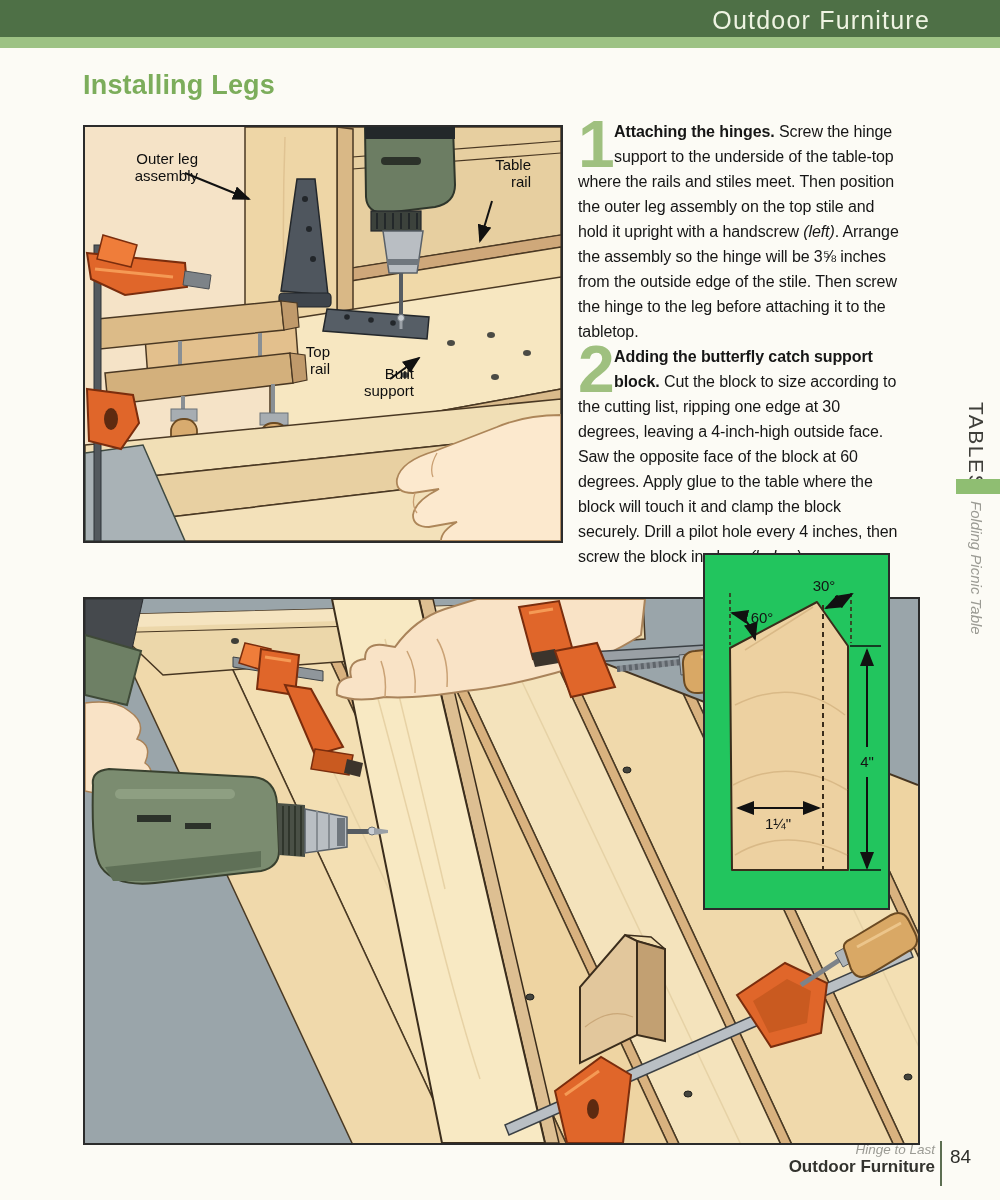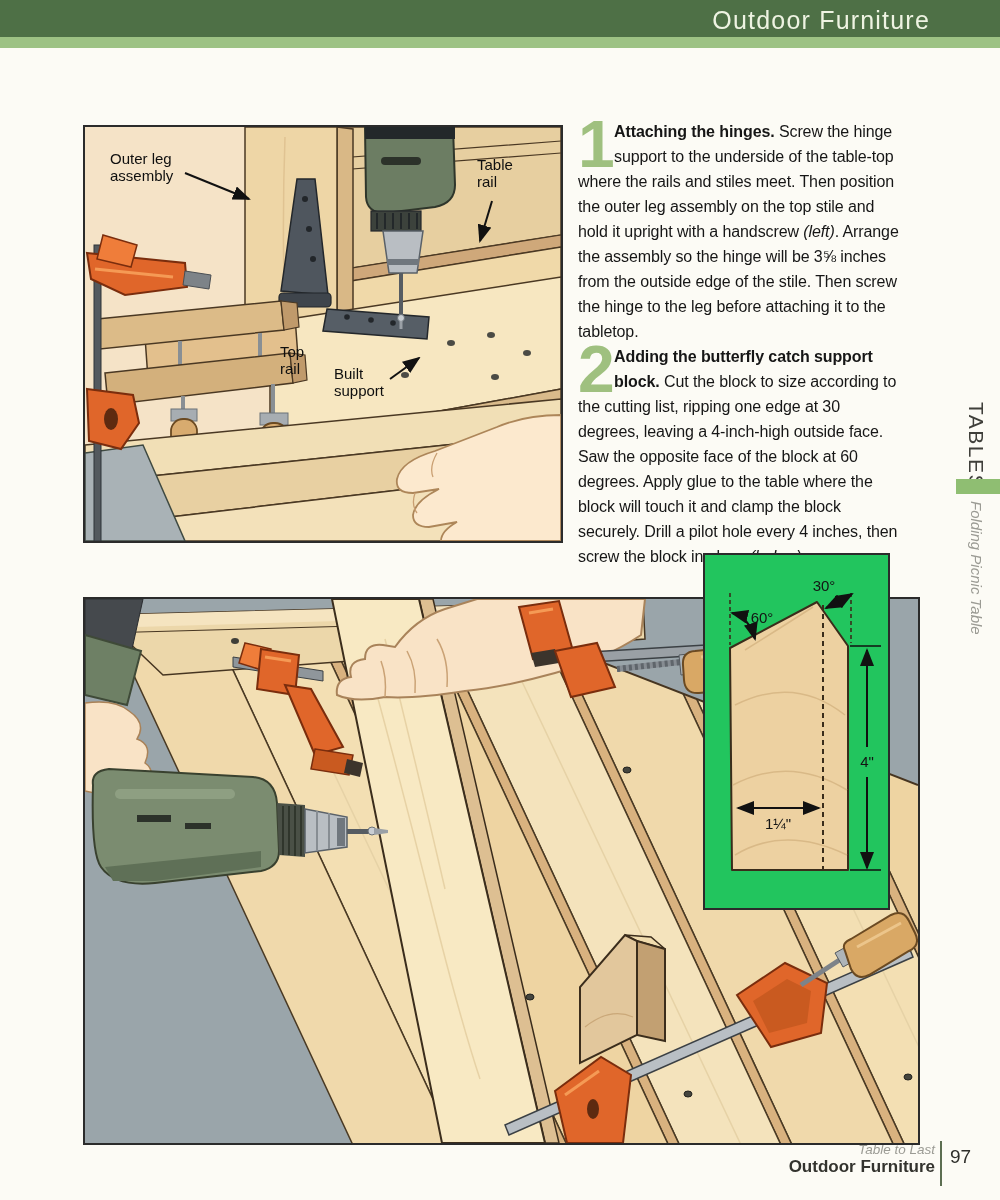--- a/index.html
+++ b/index.html
@@ -11,24 +11,24 @@
   
   .header-bar { position:absolute; left:0; top:0; width:1000px; height:37px; background:#4e7046; }
   .header-title { position:absolute; top:6px; right:70px; font-size:25px; letter-spacing:1.2px; color:#eef3e2; font-weight:400; }
   .header-strip { position:absolute; left:0; top:37px; width:1000px; height:11px; background:#9dc284; }
   
   .section-title { position:absolute; left:83px; top:70px; font-size:27px; font-weight:bold; color:#7cad5b; letter-spacing:0.2px; }
   
   .fig1 { position:absolute; left:83px; top:125px; width:480px; height:418px; border:2px solid #2b2b2b; box-sizing:border-box; background:#f5e3c7; }
   .fig2 { position:absolute; left:83px; top:597px; width:837px; height:548px; border:2px solid #2b2b2b; box-sizing:border-box; background:#9aa5aa; }
   .fig1 svg, .fig2 svg, .inset svg { display:block; }
-  .fig-label { position:absolute; font-size:15px; line-height:17px; color:#0f0f0f; }
+  .fig-label { position:absolute; font-size:15px; line-height:17px; color:#0f0f0f;text-align:right; }
   .lbl-outer { left:110px; top:150px; width:88px; }
   .lbl-hinge-rail { left:477px; top:156px; width:54px; }
-  .lbl-top-rail { left:280px; top:343px; width:42px; }
+  .lbl-top-rail { left:288px; top:343px; width:42px; }
   .lbl-hinge-support { left:334px; top:365px; width:80px; }
   
   .inset { position:absolute; left:703px; top:553px; width:187px; height:357px; background:#22c55e; border:2px solid #2b2b2b; box-sizing:border-box; }
   
   .step { position:absolute; left:578px; width:322px; }
   .step-1 { top:119px; }
   .step-2 { top:344px; }
   .step-num { float:left; width:36px; font-size:66px; line-height:50px; font-weight:bold; color:#9fc07f; letter-spacing:-3px; }
   .step-text { margin:0; font-size:16px; line-height:25px; letter-spacing:-0.1px; color:#161616; }
   .step-text strong { font-weight:bold; }
@@ -45,20 +45,21 @@
 </style>
 </head>
 <body>
 
 <div class="page">
 
   <div class="header-bar"></div>
   <div class="header-title">Outdoor Furniture</div>
   <div class="header-strip"></div>
 
+  <div class="section-title">Installing Legs</div>
 
   <div class="fig1">
     <svg width="476" height="414" viewBox="0 0 476 414">
       <defs>
         <marker id="ah1" markerWidth="9" markerHeight="7" refX="8" refY="3.5" orient="auto">
           <path d="M0,0 L9,3.5 L0,7 Z" fill="#111"></path>
         </marker>
       </defs>
 
       <rect x="0" y="0" width="476" height="414" fill="#f5e3c7"></rect>
@@ -342,18 +343,18 @@
         <text x="162" y="212">4"</text>
         <text x="73" y="274">1¼"</text>
       </g>
     </svg>
   </div>
 
   <div class="side-tab">TABLES</div>
   <div class="side-accent"></div>
   <div class="side-subtitle">Folding Picnic Table</div>
 
-  <div class="footer-series">Table to Last</div>
+  <div class="footer-series">Hinge to Last</div>
   <div class="footer-book">Outdoor Furniture</div>
   <div class="footer-rule"></div>
-  <div class="footer-page">97</div>
+  <div class="footer-page">84</div>
 
 </div>
 
 </body></html>

